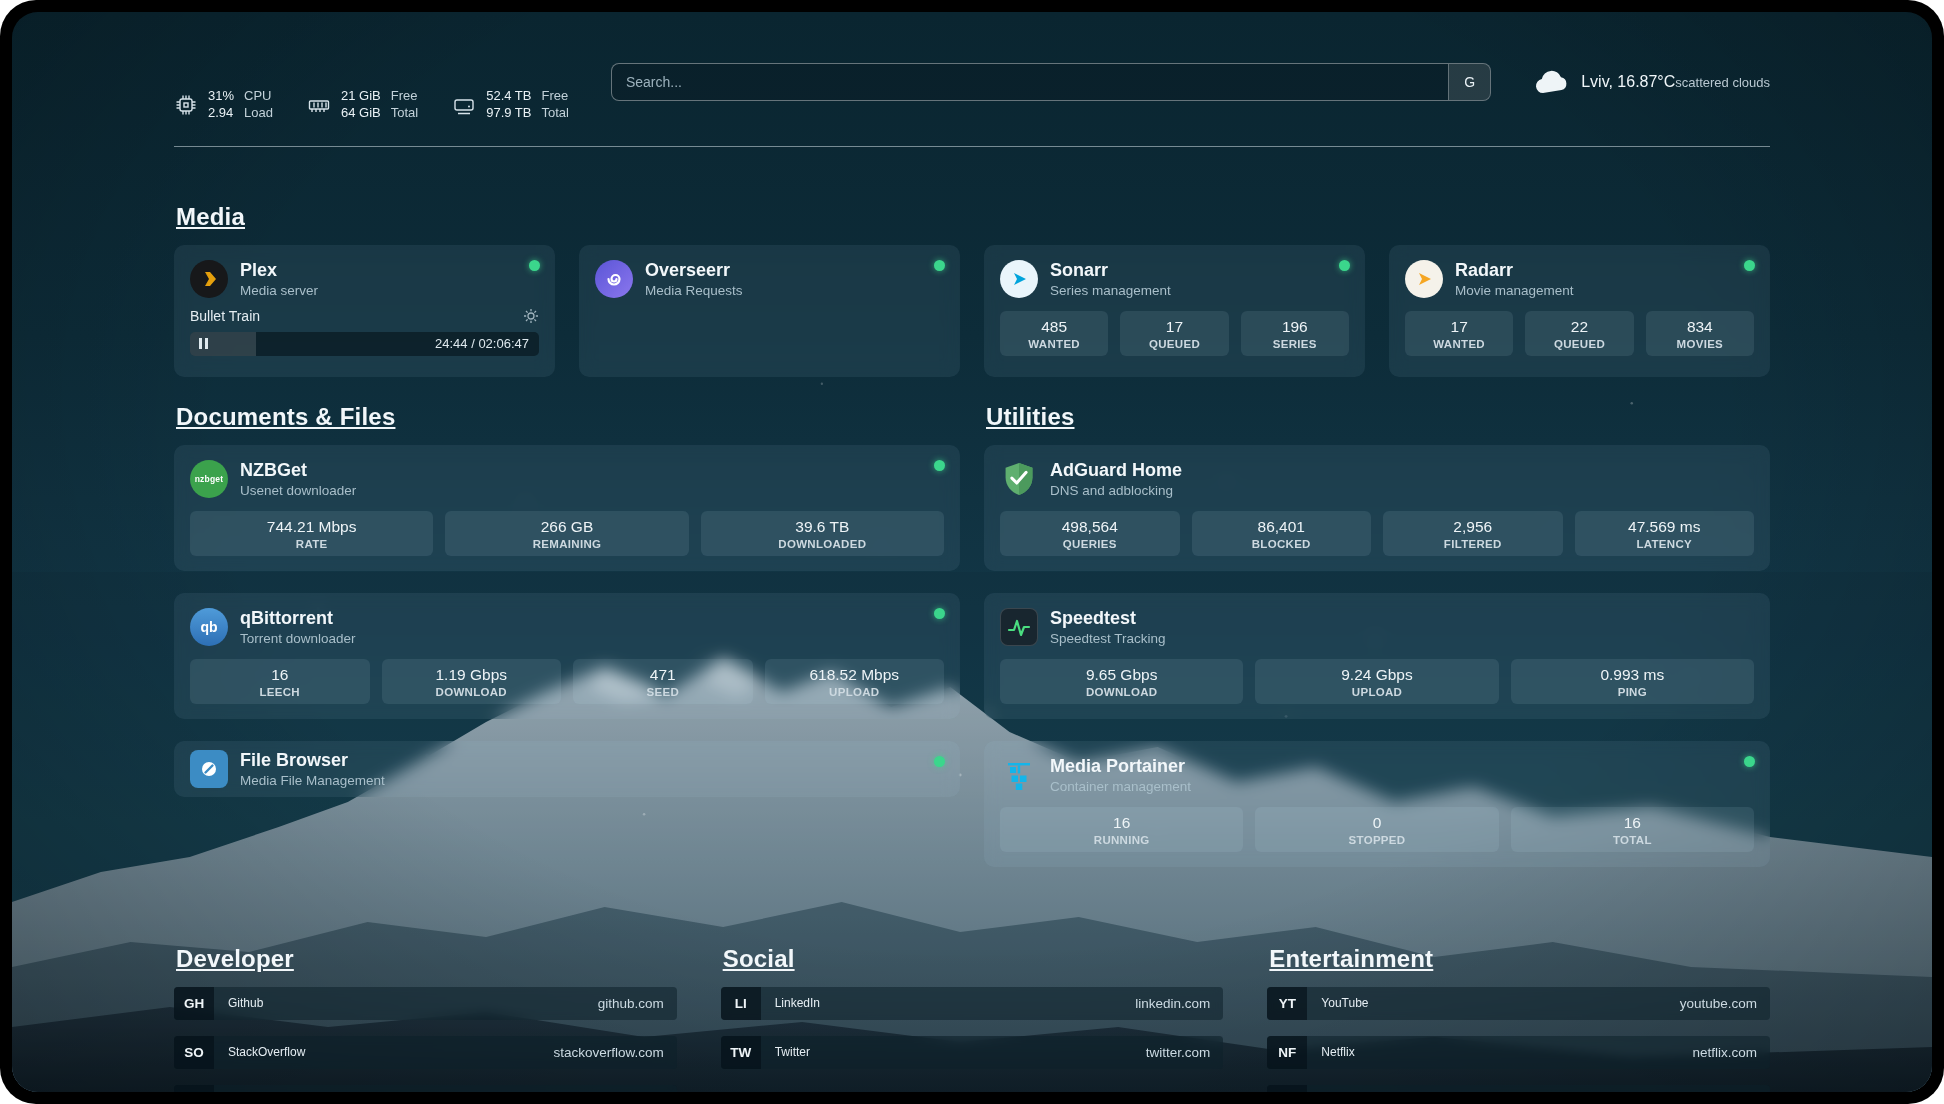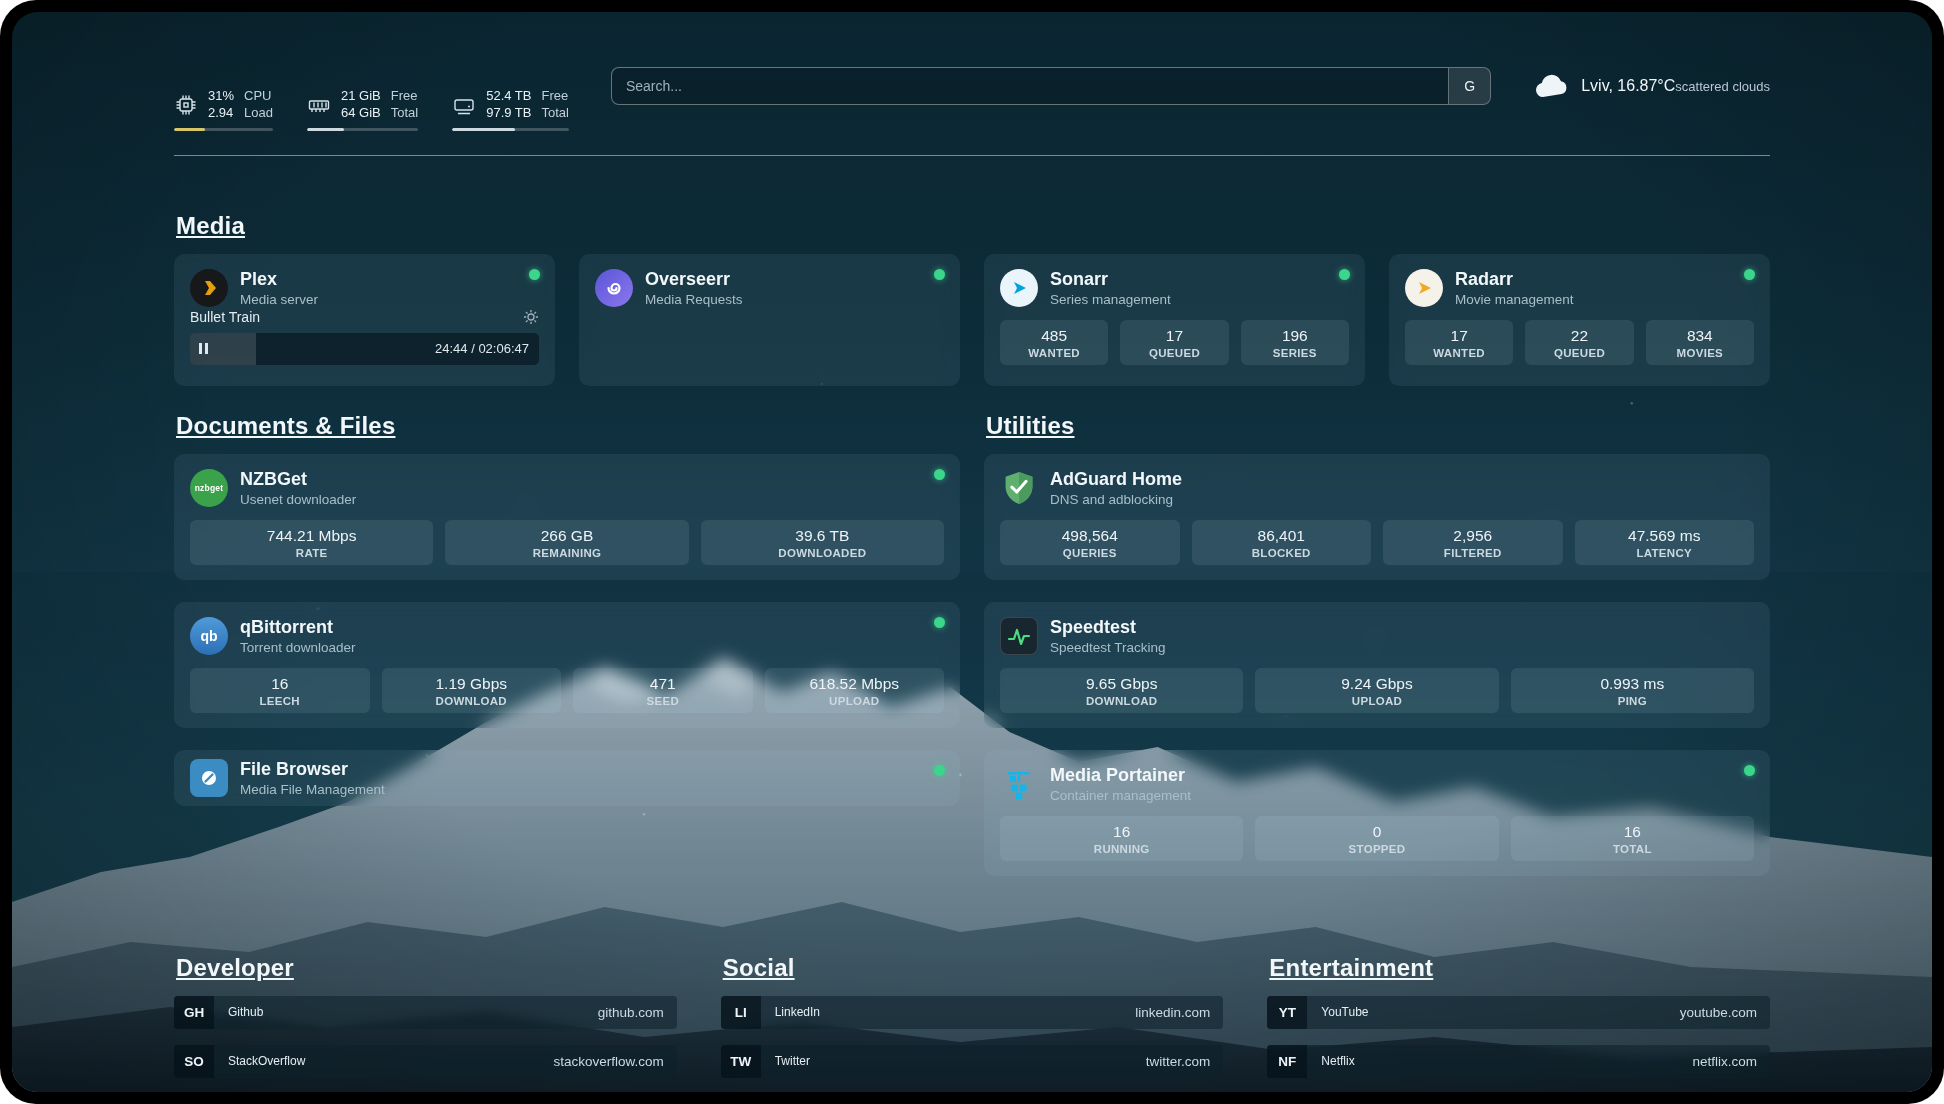--- a/index.html
+++ b/index.html
@@ -10,21 +10,21 @@
   .screen::after { content:""; position:absolute; inset:0; pointer-events:none;
             background: radial-gradient(ellipse at 50% 40%, rgba(0,0,0,0) 55%, rgba(0,0,0,0.28) 100%); }
   .mountains { position: absolute; left: 0; bottom: 0; width: 100%; height: 520px; display: block; }
   .specks { position: absolute; inset: 0; width: 100%; height: 100%; }
 
   .content { position: relative; z-index: 2; padding: 30px 162px 0 162px; height: 100%; }
 
   
   .topbar { display: flex; align-items: center; min-height: 56px; }
   .metrics { display: flex; gap: 34px; }
-  .metric { display: flex; flex-direction: column; justify-content: center; margin-top: 46px; }
+  .metric { display: flex; flex-direction: row; justify-content: center; margin-top: 46px; }
   .metric-top { display: flex; align-items: center; gap: 10px; }
   .metric-icon { width: 24px; height: 24px; color: #d7e3ea; flex: 0 0 auto; }
   .mcol { display: flex; flex-direction: column; font-size: 13px; line-height: 1.3; }
   .mcol .v { color: #e9f1f5; }
   .mcol .l { color: #c2d1d9; }
   .metric-bar { margin-top: 6px; height: 3px; border-radius: 2px; background: rgba(255,255,255,0.22); overflow: hidden; }
   .metric-bar-fill { height: 100%; border-radius: 2px; background: #cfdae0; }
   .metric-bar-fill.cpu { background: #d8c566; }
 
   .searchbox { flex: 1; display: flex; align-items: stretch; height: 38px; margin: 0 42px;
@@ -58,24 +58,24 @@
   .app-desc { font-size: 13.5px; color: #a9bfca; margin-top: 2px; }
   .status-dot { position: absolute; top: 15px; right: 15px; width: 11px; height: 11px; border-radius: 50%;
                 background: #3bd68c; box-shadow: 0 0 6px rgba(59,214,140,0.7); }
 
   .stats-row { display: flex; gap: 12px; margin-top: 13px; }
   .stat { flex: 1; background: rgba(195,228,242,0.10); border-radius: 6px; text-align: center; padding: 7px 4px 6px 4px; }
   .stat-value { font-size: 15.5px; color: #eef4f7; }
   .stat-label { font-size: 11.5px; font-weight: 700; color: #cdd9e0; margin-top: 2px; letter-spacing: 0.3px; }
 
   
-  .plex-track-row { display: flex; align-items: center; margin-top: 2px; }
+  .plex-track-row { display: flex; align-items: center; margin-top: 10px; }
   .plex-track { font-size: 14px; color: #e4edf2; }
   .gear { margin-left: auto; width: 16px; height: 16px; color: #9fb3bd; cursor: pointer; }
-  .plex-bar { position: relative; margin-top: 8px; height: 32px; border-radius: 5px; background: rgba(4,14,20,0.55);
+  .plex-bar { position: relative; margin-top: 8px; height: 24px; border-radius: 5px; background: rgba(4,14,20,0.55);
               display: flex; align-items: center; overflow: hidden; }
   .plex-bar-fill { position: absolute; left: 0; top: 0; bottom: 0; width: 19%; background: rgba(255,255,255,0.14); }
   .pause { display: flex; gap: 3px; margin-left: 9px; z-index: 1; }
   .pause i { display: block; width: 3px; height: 11px; background: #dfe9ee; }
   .plex-time { margin-left: auto; margin-right: 10px; font-size: 13px; color: #dfe9ee; z-index: 1; }
 
   
   .columns { display: flex; gap: 24px; margin-top: 26px; }
   .col { flex: 1; min-width: 0; }
   .col .card { margin-bottom: 22px; }

